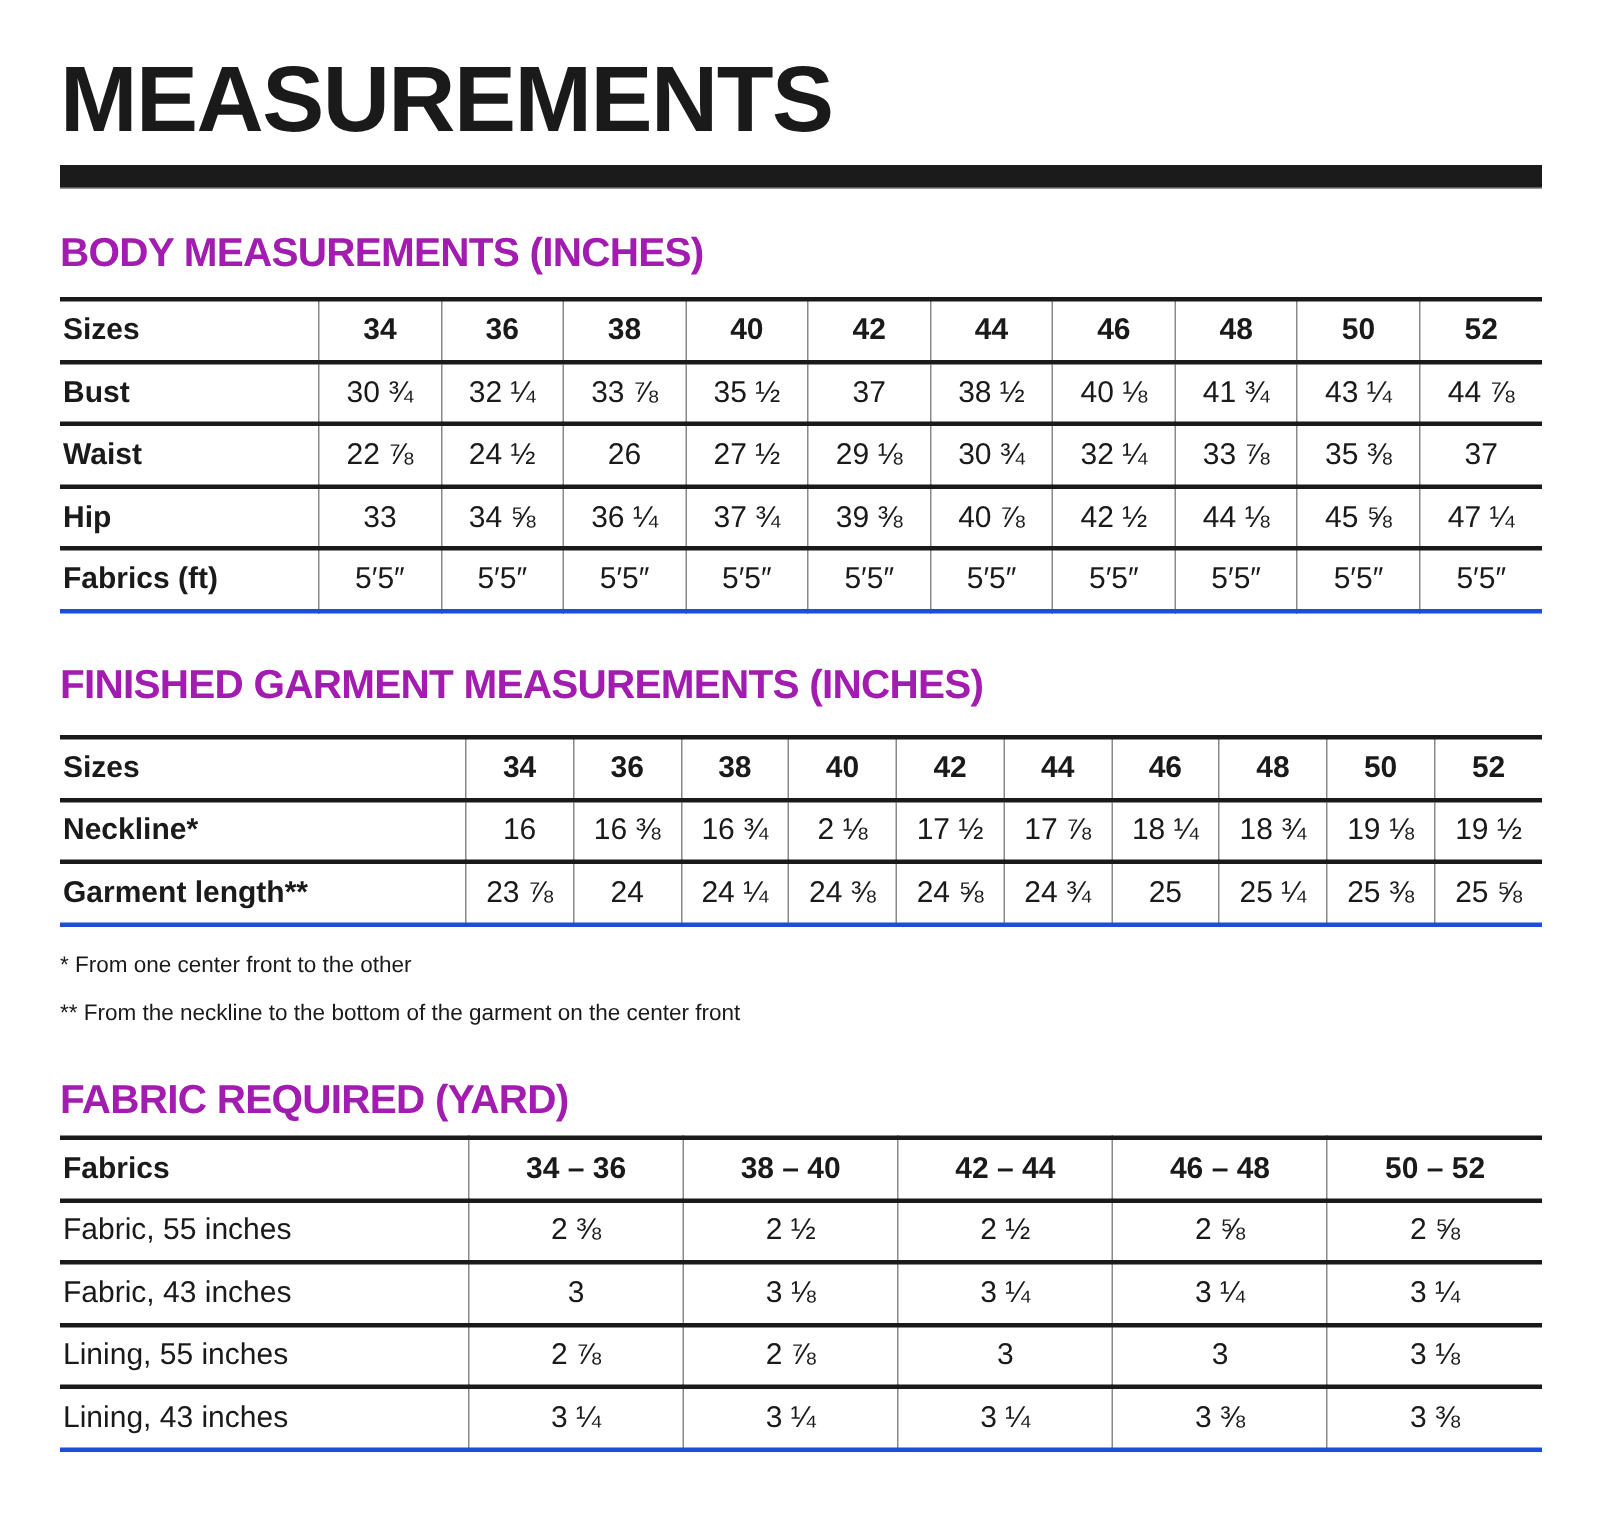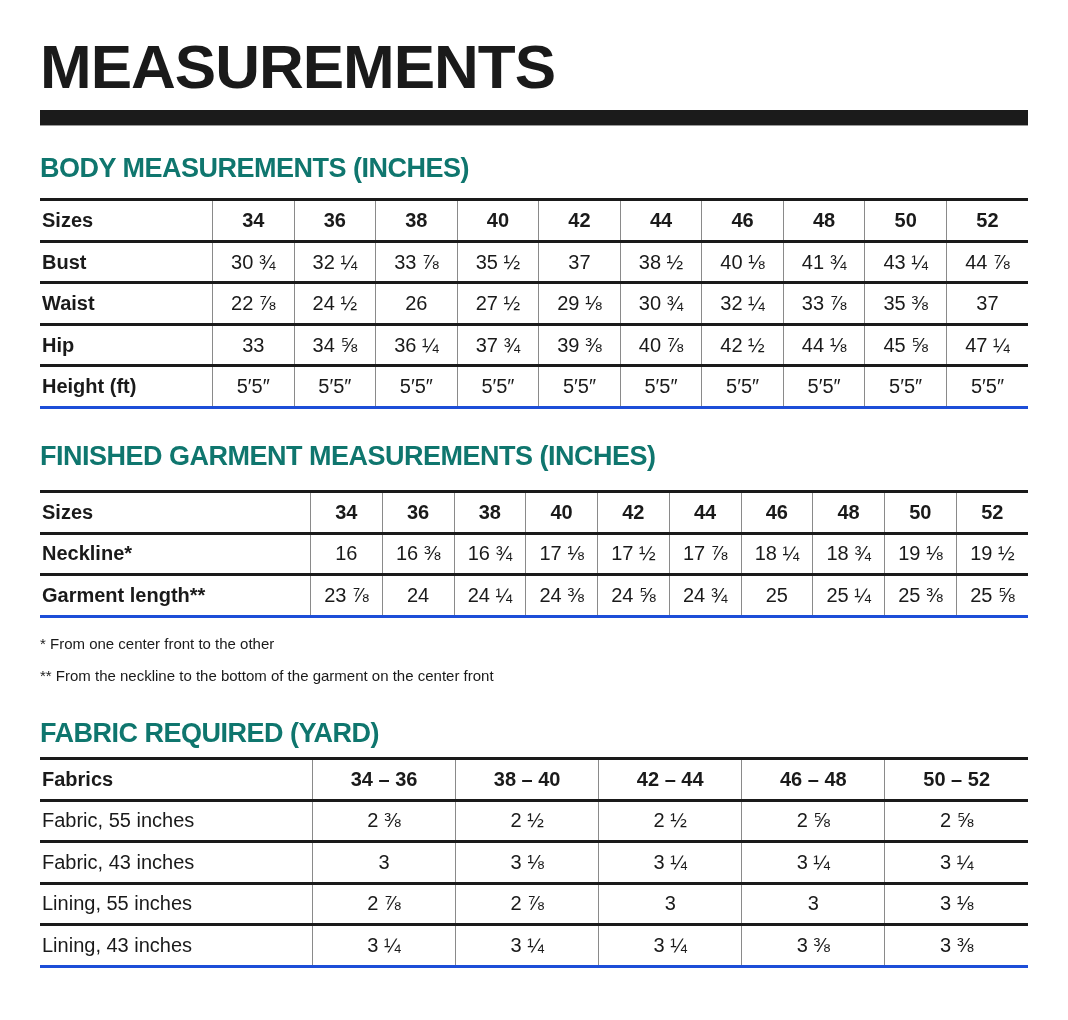--- a/index.html
+++ b/index.html
@@ -24,21 +24,21 @@
     height:15px;
     background:#1b1b1b;
     border-bottom:1px solid #9a9a9a;
   }
   .section-heading{
     font-size:27px;
     font-weight:bold;
     letter-spacing:-0.5px;
     line-height:1.05;
     margin:0;
-    color:#0f766e;
+    color:#a21caf;
   }
   .heading-body{margin-top:28px;margin-bottom:16px;}
   .heading-garment{margin-top:33px;margin-bottom:20px;}
   .heading-fabric{margin-top:33px;margin-bottom:10px;}
 
   table{
     width:100%;
     border-collapse:collapse;
     table-layout:fixed;
     border-bottom:3px solid #1d4ed8;
@@ -134,21 +134,21 @@
           <td>36 ¼</td>
           <td>37 ¾</td>
           <td>39 ⅜</td>
           <td>40 ⅞</td>
           <td>42 ½</td>
           <td>44 ⅛</td>
           <td>45 ⅝</td>
           <td>47 ¼</td>
         </tr>
         <tr>
-          <th>Height (ft)</th>
+          <th>Fabrics (ft)</th>
           <td>5′5″</td>
           <td>5′5″</td>
           <td>5′5″</td>
           <td>5′5″</td>
           <td>5′5″</td>
           <td>5′5″</td>
           <td>5′5″</td>
           <td>5′5″</td>
           <td>5′5″</td>
           <td>5′5″</td>
@@ -173,21 +173,21 @@
           <th>50</th>
           <th>52</th>
         </tr>
       </thead>
       <tbody>
         <tr>
           <th>Neckline*</th>
           <td>16</td>
           <td>16 ⅜</td>
           <td>16 ¾</td>
-          <td>17 ⅛</td>
+          <td>2 ⅛</td>
           <td>17 ½</td>
           <td>17 ⅞</td>
           <td>18 ¼</td>
           <td>18 ¾</td>
           <td>19 ⅛</td>
           <td>19 ½</td>
         </tr>
         <tr>
           <th>Garment length**</th>
           <td>23 ⅞</td>

